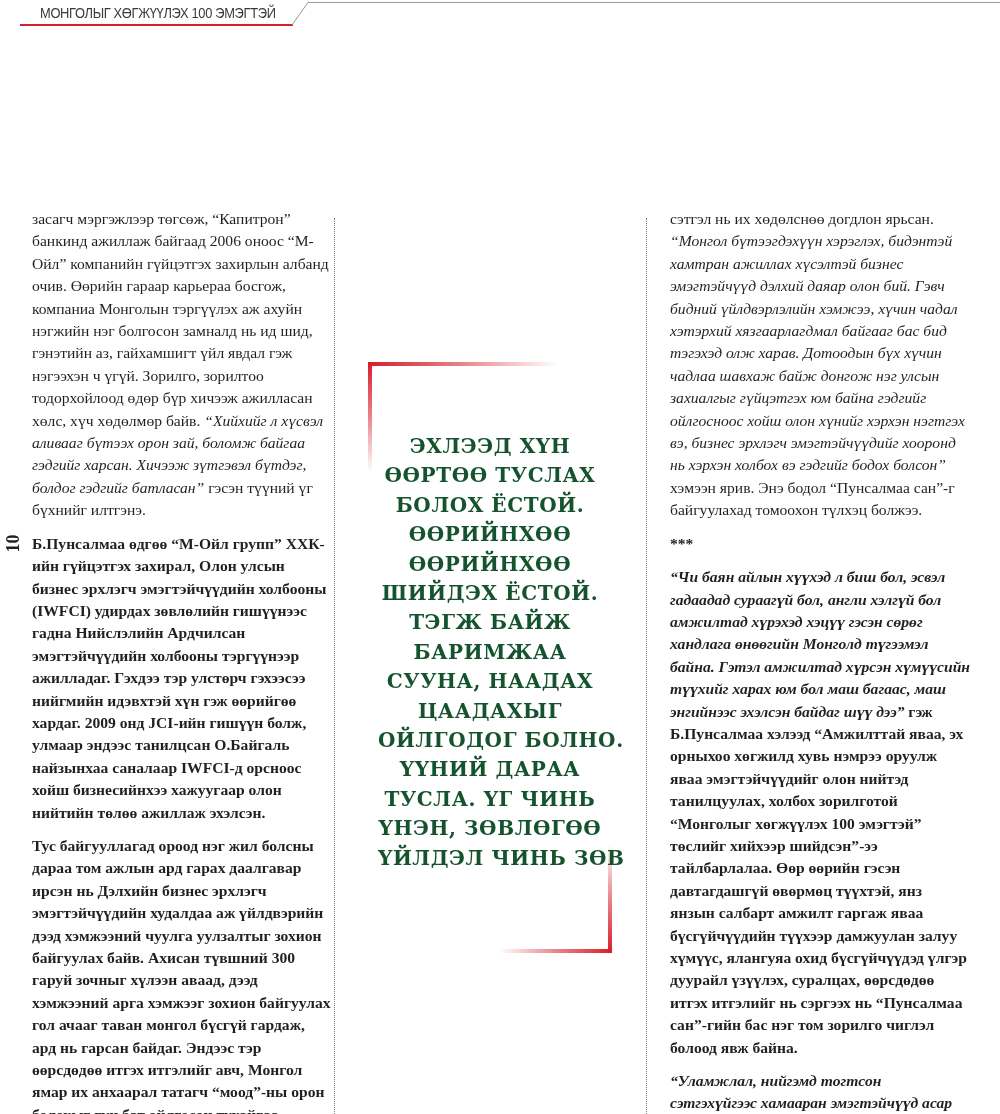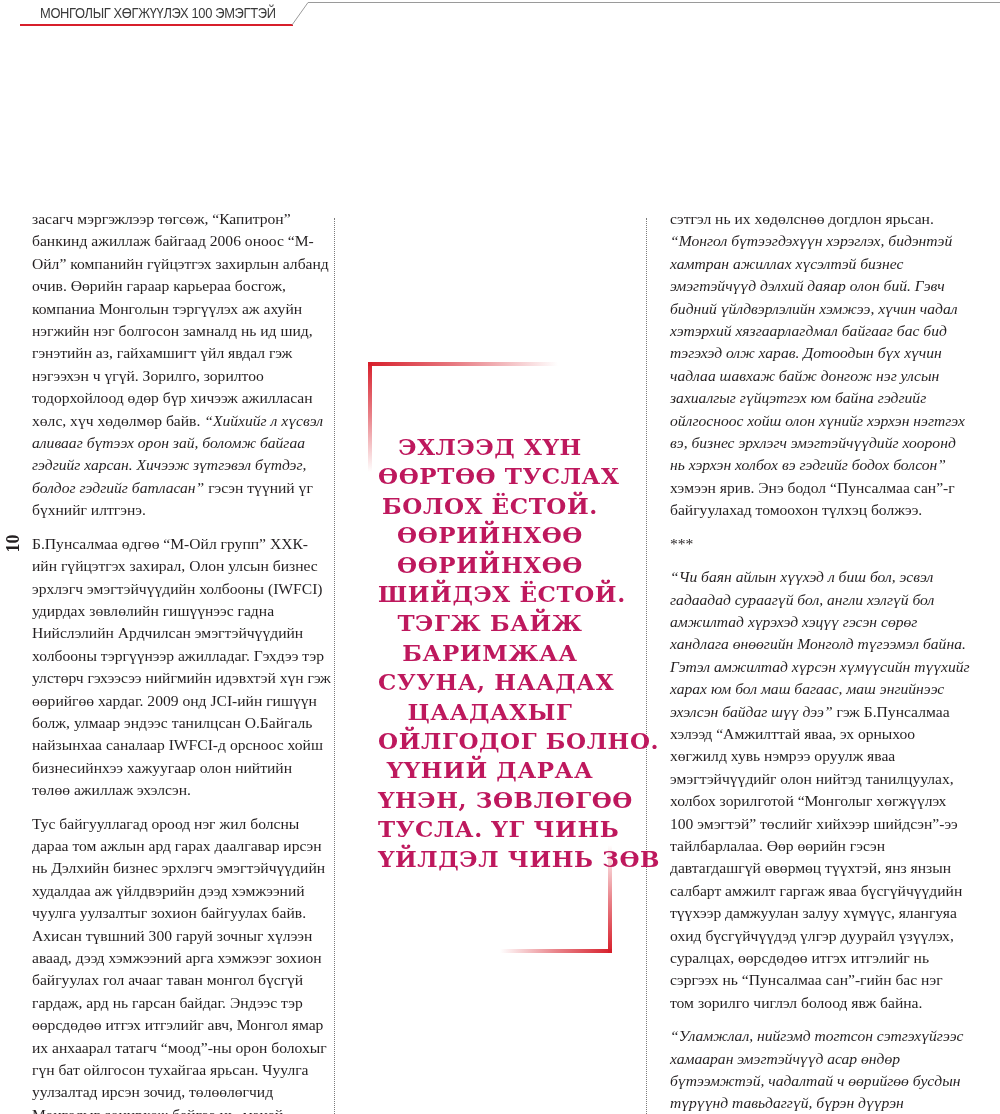--- a/index.html
+++ b/index.html
@@ -9,21 +9,21 @@
   
   .header-title { position: absolute; left: 40px; top: 4px; font-family: "Liberation Sans", "DejaVu Sans", sans-serif;
                   font-size: 15px; letter-spacing: -0.4px; color: #3a3a3a; transform: scaleX(0.86); transform-origin: left top; white-space: nowrap; }
   .header-red { position: absolute; left: 20px; top: 24px; width: 273px; height: 2px; background: #d71f2b; }
   .header-slash { position: absolute; left: 286px; top: 2px; width: 30px; height: 26px; }
   .header-gray { position: absolute; left: 308px; top: 2px; right: 0; height: 1px; background: #9a9a9a; }
 
   
   .col { position: absolute; font-size: 15.6px; line-height: 22.4px; }
   .col p { margin: 0; }
-  .col p + p { margin-top: 11px; }
+  .col p + p { margin-top: 11px; font-weight: bold; }
   .col .it { font-style: italic; }
   .col-left { left: 32px; top: 208px; width: 300px; }
   .col-right { left: 670px; top: 208px; width: 300px; }
 
   .divider { position: absolute; top: 218px; bottom: 0; width: 0; border-left: 1.5px dotted #7a7a7a; }
   .divider-left { left: 334px; }
   .divider-right { left: 646px; }
 
   .page-number { position: absolute; left: 4px; top: 533px; font-size: 18px; font-weight: bold;
                  transform: rotate(-90deg); transform-origin: center; }
@@ -31,22 +31,22 @@
   
   .pq-frame-tl-h { position: absolute; left: 368px; top: 362px; width: 190px; height: 4px;
                    background: linear-gradient(to right, #d71f2b 0%, rgba(215,31,43,0.6) 45%, rgba(215,31,43,0) 100%); }
   .pq-frame-tl-v { position: absolute; left: 368px; top: 362px; width: 4px; height: 110px;
                    background: linear-gradient(to bottom, #d71f2b 0%, rgba(215,31,43,0.55) 50%, rgba(215,31,43,0) 100%); }
   .pq-frame-br-h { position: absolute; left: 500px; top: 949px; width: 112px; height: 4px;
                    background: linear-gradient(to left, #d71f2b 0%, rgba(215,31,43,0.55) 50%, rgba(215,31,43,0) 100%); }
   .pq-frame-br-v { position: absolute; left: 608px; top: 845px; width: 4px; height: 108px;
                    background: linear-gradient(to top, #d71f2b 0%, rgba(215,31,43,0.55) 50%, rgba(215,31,43,0) 100%); }
   .pull-quote { position: absolute; left: 378px; top: 432px; width: 224px; text-align: center;
-                font-family: "DejaVu Serif", "Liberation Serif", serif; font-weight: bold; font-size: 23px;
-                line-height: 29.4px; letter-spacing: 0.6px; color: #be185d; }
+                font-family: "DejaVu Serif", "Liberation Serif", serif; font-weight: bold; font-size: 20px;
+                line-height: 29.4px; letter-spacing: 0.6px; color: #14532d; }
   .pull-quote span { display: block; white-space: nowrap; }
 </style>
 </head>
 <body>
 
 <div>
   <div class="header-title">МОНГОЛЫГ ХӨГЖҮҮЛЭХ 100 ЭМЭГТЭЙ</div>
   <div class="header-red"></div>
   <svg class="header-slash" viewBox="0 0 30 26">
     <line x1="6" y1="23" x2="22" y2="0.5" stroke="#9a9a9a" stroke-width="1"></line>
@@ -82,22 +82,22 @@
     <span>БОЛОХ ЁСТОЙ.</span>
     <span>ӨӨРИЙНХӨӨ</span>
     <span>ӨӨРИЙНХӨӨ</span>
     <span>ШИЙДЭХ ЁСТОЙ.</span>
     <span>ТЭГЖ БАЙЖ</span>
     <span>БАРИМЖАА</span>
     <span>СУУНА, НААДАХ</span>
     <span>ЦААДАХЫГ</span>
     <span>ОЙЛГОДОГ БОЛНО.</span>
     <span>ҮҮНИЙ ДАРАА</span>
+    <span>ТУСЛА. ҮГ ЧИНЬ</span>
     <span>ҮНЭН, ЗӨВЛӨГӨӨ</span>
-    <span>ТУСЛА. ҮГ ЧИНЬ</span>
     <span>ҮЙЛДЭЛ ЧИНЬ ЗӨВ</span>
   </div>
 </div>
 
 <div class="col col-right">
   <p>
     <span>сэтгэл нь их хөдөлснөө догдлон ярьсан. </span><span class="it">“Монгол бүтээгдэхүүн хэрэглэх, бидэнтэй хамтран ажиллах хүсэлтэй бизнес эмэгтэйчүүд дэлхий даяар олон бий. Гэвч бидний үйлдвэрлэлийн хэмжээ, хүчин чадал хэтэрхий хязгаарлагдмал байгааг бас бид тэгэхэд олж харав. Дотоодын бүх хүчин чадлаа шавхаж байж донгож нэг улсын захиалгыг гүйцэтгэх юм байна гэдгийг ойлгосноос хойш олон хүнийг хэрхэн нэгтгэх вэ, бизнес эрхлэгч эмэгтэйчүүдийг хооронд нь хэрхэн холбох вэ гэдгийг бодох болсон”</span><span> хэмээн ярив. Энэ бодол “Пунсалмаа сан”-г байгуулахад томоохон түлхэц болжээ.</span>
   </p>
   <p>
     <span>***</span>

